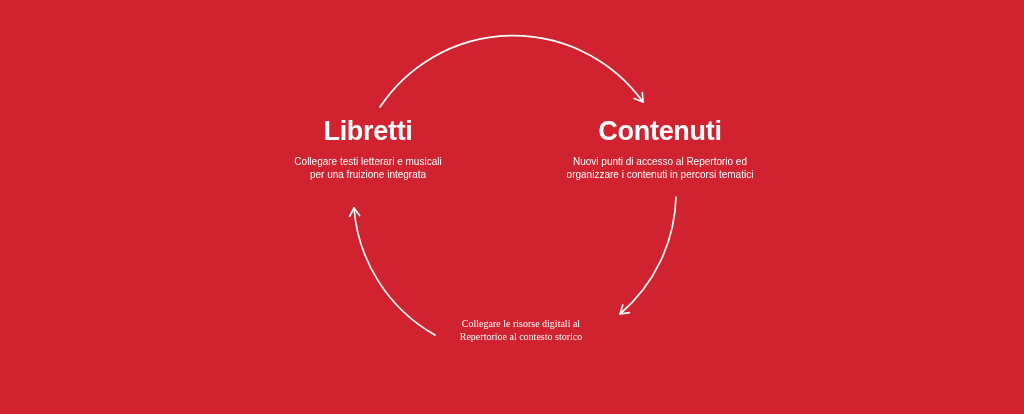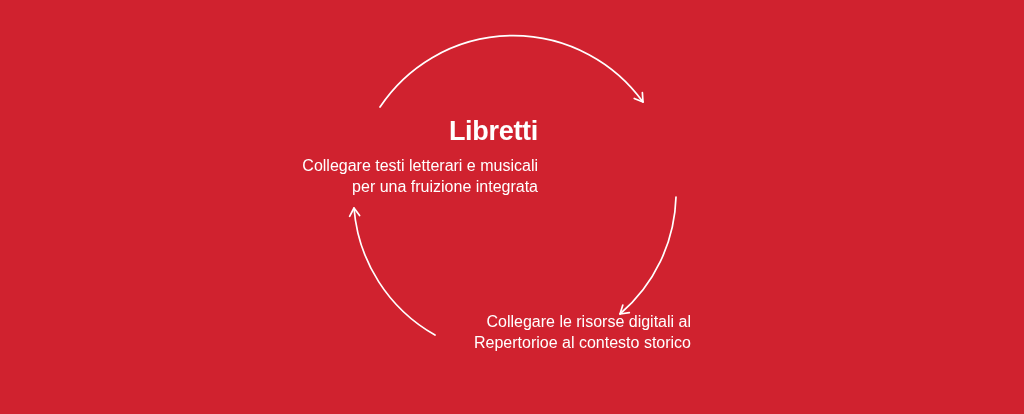--- a/index.html
+++ b/index.html
@@ -19,42 +19,42 @@
   .arrows-svg {
     position: absolute;
     inset: 0;
     width: 1024px;
     height: 414px;
     pointer-events: none;
   }
   .node {
     position: absolute;
     transform: translateX(-50%);
-    text-align: right;
+    text-align: center;
     color: #FFFFFF;
     width: 340px;
   }
   .node-title {
     font-size: 27px;
     font-weight: bold;
     letter-spacing: -0.3px;
     line-height: 1.15;
     margin: 0;
   }
   .node-desc {
     margin: 8px 0 0 0;
-    font-size: 16px;
+    font-size: 10px;
     line-height: 1.32;
     white-space: pre-line;
     font-weight: 400;
   }
   .node-libretti  { left: 368px; top: 116px; }
   .node-contenuti { left: 660px; top: 116px; }
   .node-opere     { left: 521px; top: 306px; }
-  .node-opere .node-desc { margin-top: 5px; }
+  .node-opere .node-desc { margin-top: 11px; font-family: Liberation Serif, serif; }
 </style>
 </head>
 <body>
 
 <div class="diagram">
 
   <svg class="arrows-svg" viewBox="0 0 1024 414" xmlns="http://www.w3.org/2000/svg" aria-hidden="true">
     <defs>
       <marker id="arrowhead" markerUnits="userSpaceOnUse" markerWidth="14" markerHeight="14" refX="10" refY="7" orient="auto">
         <path d="M 2 2 L 10 7 L 2 12" fill="none" stroke="#FFFFFF" stroke-width="1.7" stroke-linecap="round" stroke-linejoin="round"></path>
@@ -64,19 +64,24 @@
     <path d="M 676 197 A 160 160 0 0 1 620 314" fill="none" stroke-width="1.7" stroke-linecap="round" marker-end="url(#arrowhead)" stroke="#FFFFFF"></path>
     <path d="M 435 335 A 160 160 0 0 1 354 208" fill="none" stroke-width="1.7" stroke-linecap="round" marker-end="url(#arrowhead)" stroke="#FFFFFF"></path>
   </svg>
 
   <div class="node node-libretti">
     <h2 class="node-title">Libretti</h2>
     <p class="node-desc">Collegare testi letterari e musicali
 per una fruizione integrata</p>
   </div>
 
+  <div class="node node-contenuti">
+    <h2 class="node-title">Contenuti</h2>
+    <p class="node-desc">Nuovi punti di accesso al Repertorio ed
+organizzare i contenuti in percorsi tematici</p>
+  </div>
 
   <div class="node node-opere">
     <p class="node-desc">Collegare le risorse digitali al
 Repertorioe al contesto storico</p>
   </div>
 
 </div>
 
 </body></html>

